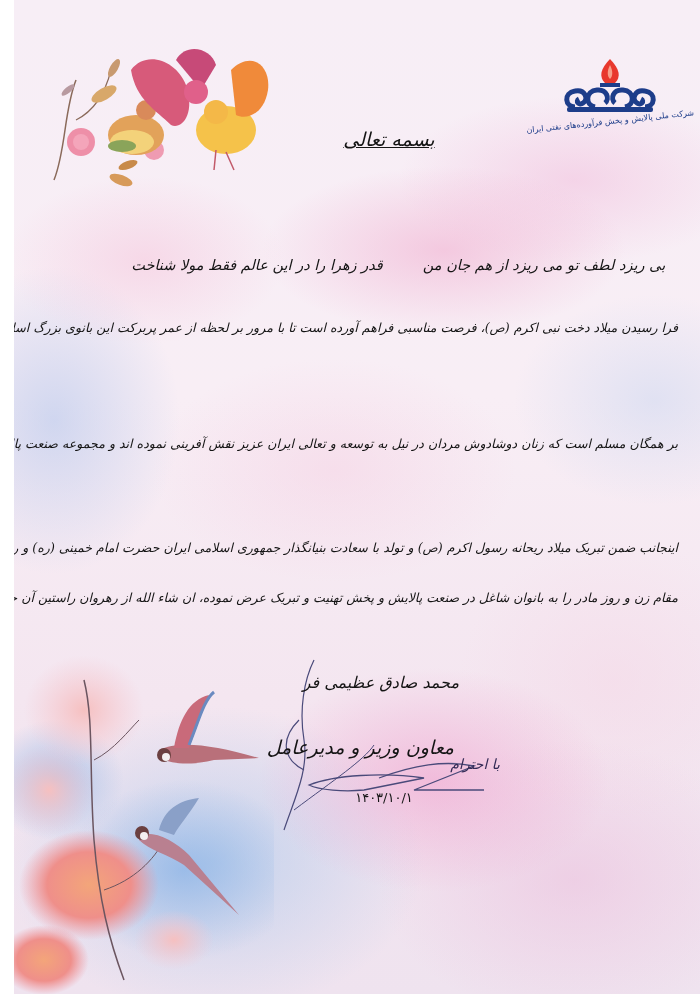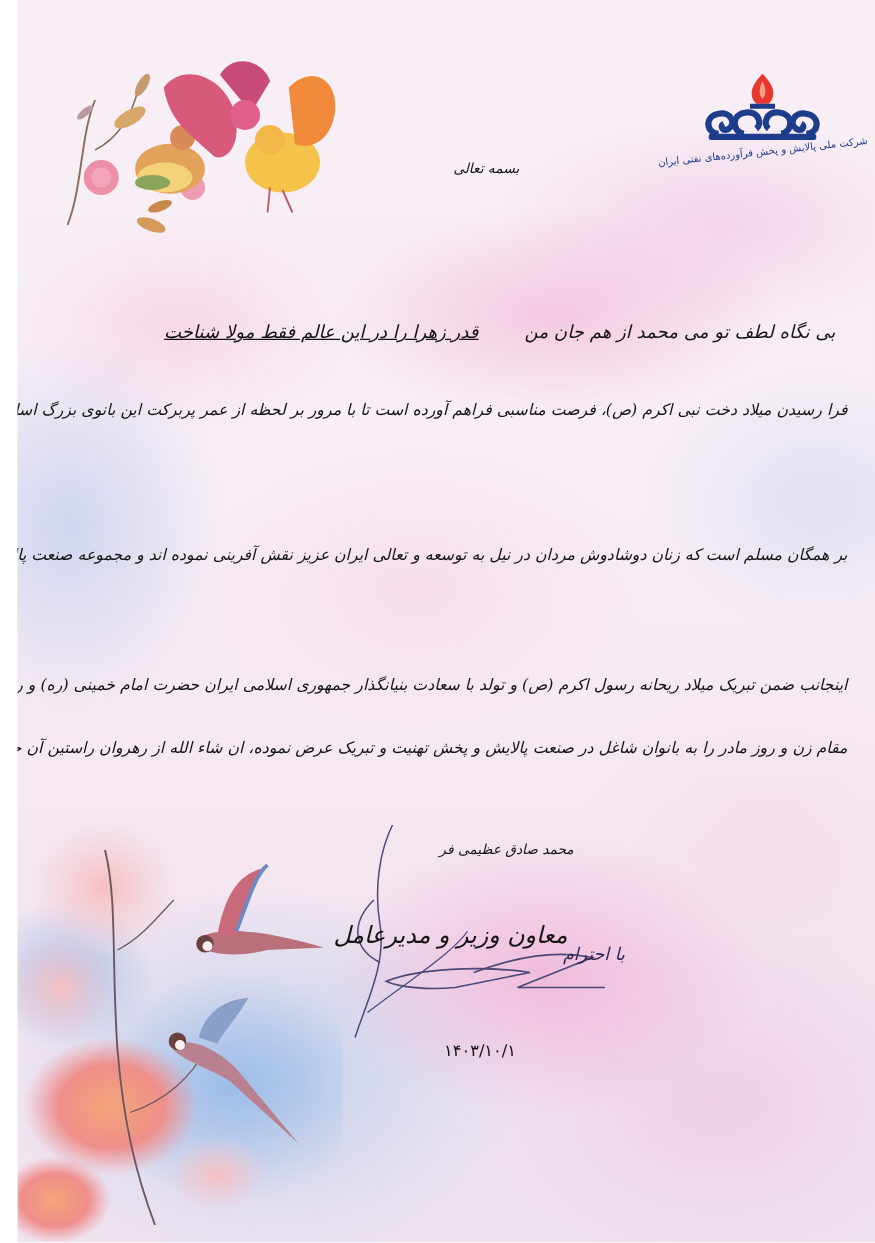--- a/index.html
+++ b/index.html
@@ -32,39 +32,39 @@
   
   .logo { position: absolute; left: 545px; top: 55px; width: 130px; display: flex; flex-direction: column; align-items: center; }
   .logo svg { display: block; }
   .logo-caption {
     font-family: "DejaVu Sans", sans-serif; font-size: 8px; color: #1d3d8a;
     direction: rtl; margin-top: 2px; white-space: nowrap;
     transform: rotate(-6deg);
   }
 
   .text { position: absolute; direction: rtl; color: #141414; font-family: "DejaVu Serif", serif; font-style: italic; white-space: nowrap; }
-  .bismillah { left: 300px; top: 128px; width: 150px; text-align: center; font-size: 11px; }
+  .bismillah { left: 300px; top: 128px; width: 150px; text-align: center; font-size: 19px; text-decoration: underline; }
 
   .poem { font-size: 14.5px; }
   .poem-r1 { left: 395px; top: 198px; width: 270px; text-align: center; }
   .poem-r2 { left: 395px; top: 257px; width: 270px; text-align: center; }
   .poem-l1 { left: 108px; top: 198px; width: 270px; text-align: center; }
-  .poem-l2 { left: 108px; top: 257px; width: 270px; text-align: center; text-decoration: underline; }
+  .poem-l2 { left: 108px; top: 257px; width: 270px; text-align: center; }
 
   .para { font-size: 12.6px; right: 22px; width: 615px; text-align: right; }
   .p1a { top: 320px; }
   .p1b { top: 370px; }
   .p2a { top: 436px; }
   .p2b { top: 486px; }
   .p3a { top: 540px; }
   .p3b { top: 590px; }
 
-  .signer-name { left: 305px; top: 673px; width: 140px; text-align: right; font-size: 11px; }
+  .signer-name { left: 305px; top: 673px; width: 140px; text-align: left; font-size: 16px; }
   .signer-title { left: 300px; top: 736px; width: 140px; text-align: center; font-size: 19px; }
-  .sign-date { left: 315px; top: 790px; width: 110px; text-align: center; font-size: 13px; font-style: normal; direction: ltr; font-family: "DejaVu Sans", sans-serif; margin-top: 44px; }
+  .sign-date { left: 315px; top: 790px; width: 110px; text-align: center; font-size: 13px; font-style: normal; direction: ltr; font-family: "DejaVu Sans", sans-serif; }
   .handnote { left: 416px; top: 756px; width: 70px; text-align: right; font-size: 14px; color: #332a55; font-family: "DejaVu Sans", sans-serif; font-style: italic; }
 
   .signature { position: absolute; left: 260px; top: 640px; width: 260px; height: 200px; pointer-events: none; }
 </style>
 </head>
 <body>
 
 <div class="page">
 
   <svg class="birds-top" viewBox="0 0 240 165">
@@ -144,21 +144,21 @@
       <path d="M90 52 C100 52 102 38 90 36 C80 34 76 44 82 48 C86 51 90 46 86 44" stroke="#1d3d8a" stroke-width="5" fill="none"></path>
       <path d="M40 52 C30 50 30 36 42 35 C52 34 55 44 50 48" stroke="#1d3d8a" stroke-width="5" fill="none"></path>
       <path d="M70 52 C80 50 80 36 68 35 C58 34 55 44 60 48" stroke="#1d3d8a" stroke-width="5" fill="none"></path>
       <rect x="12" y="52" width="86" height="5" rx="2" fill="#1d3d8a"></rect>
     </svg>
     <div class="logo-caption">شرکت ملی پالایش و پخش فرآورده‌های نفتی ایران</div>
   </div>
 
   <div class="text bismillah">بسمه تعالی</div>
 
-  <div class="text poem poem-r2">بی نگاه لطف تو می محمد از هم جان من</div>
+  <div class="text poem poem-r2">بی ریزد لطف تو می ریزد از هم جان من</div>
   <div class="text poem poem-l2">قدر زهرا را در این عالم فقط مولا شناخت</div>
 
   <div class="text para p1a">فرا رسیدن میلاد دخت نبی اکرم (ص)، فرصت مناسبی فراهم آورده است تا با مرور بر لحظه از عمر پربرکت این بانوی بزرگ اسلام، یادآور جایگاه</div>
   <div class="text para p2a">بر همگان مسلم است که زنان دوشادوش مردان در نیل به توسعه و تعالی ایران عزیز نقش آفرینی نموده اند و مجموعه صنعت پالایش و پخش فرآورده های</div>
   <div class="text para p3a">اینجانب ضمن تبریک میلاد ریحانه رسول اکرم (ص) و تولد با سعادت بنیانگذار جمهوری اسلامی ایران حضرت امام خمینی (ره) و روز بزرگداشت</div>
   <div class="text para p3b">مقام زن و روز مادر را به بانوان شاغل در صنعت پالایش و پخش تهنیت و تبریک عرض نموده، ان شاء الله از رهروان راستین آن حضرت باشیم.</div>
 
   <svg class="signature" viewBox="0 0 260 200">
     <path d="M40 20 C30 40 25 70 30 100 C35 130 20 160 10 190" stroke="#4a4a7a" stroke-width="1.2" fill="none"></path>
     <path d="M25 80 C5 100 10 120 30 130" stroke="#4a4a7a" stroke-width="1.2" fill="none"></path>

